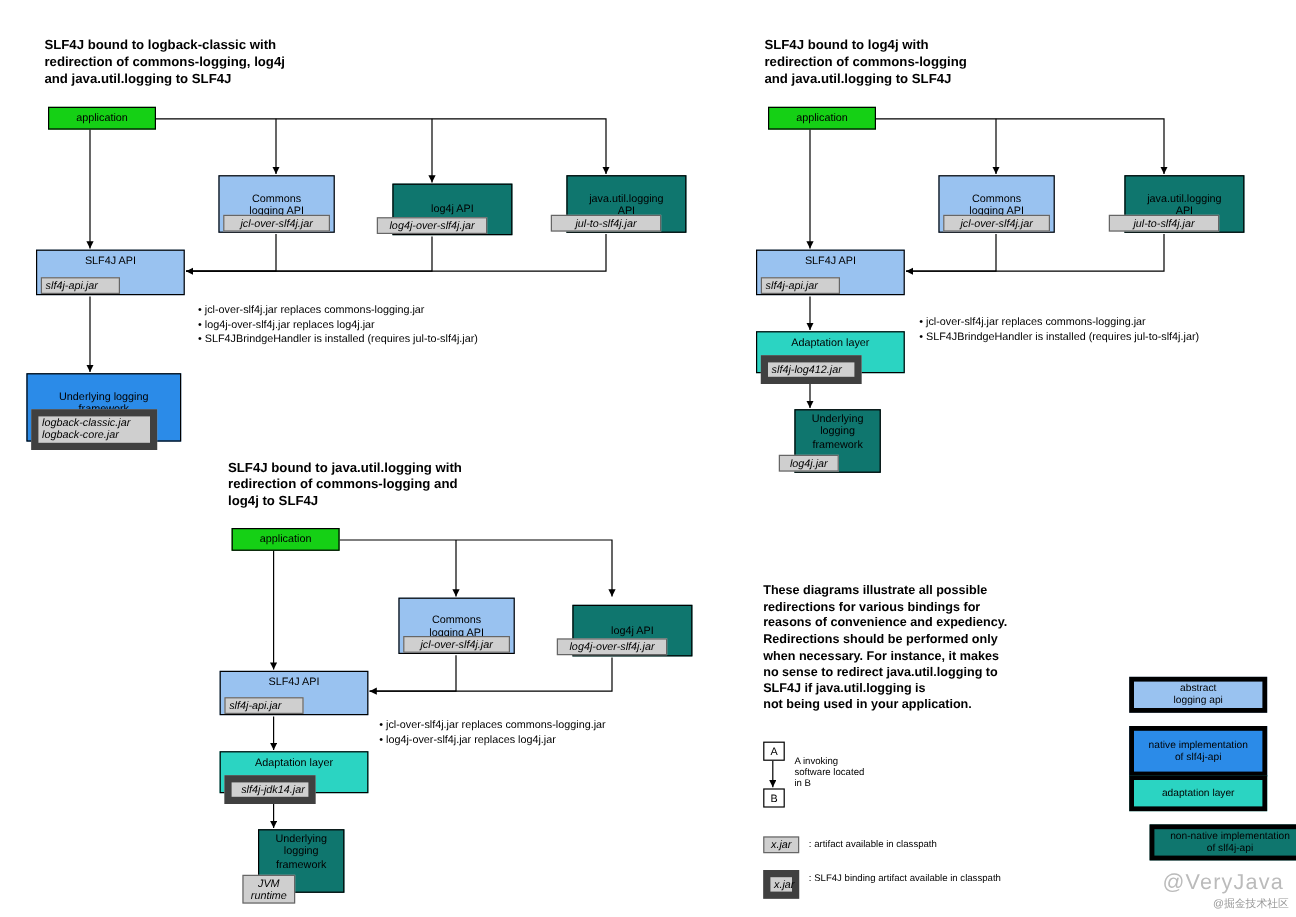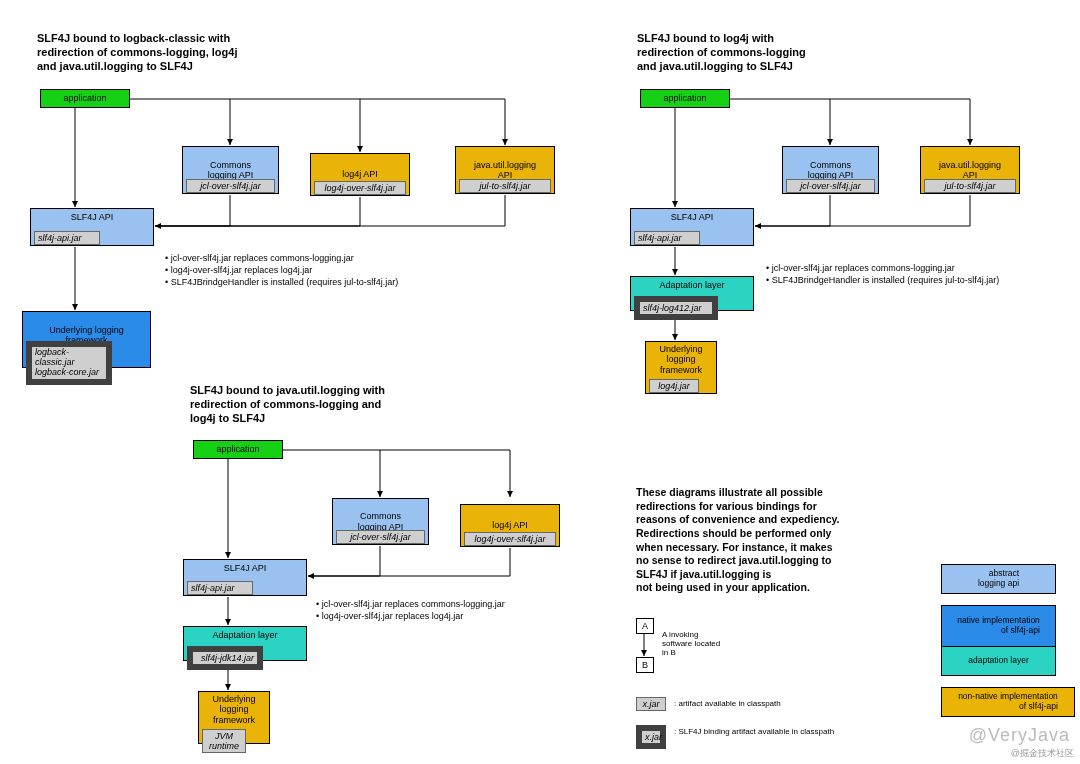--- a/index.html
+++ b/index.html
@@ -3,27 +3,27 @@
 <meta charset="utf-8">
 <style>
 * { margin:0; padding:0; box-sizing:border-box; }
 body { font-family:Arial,Helvetica,sans-serif; background:#fff; width:1080px; height:764px; position:relative; font-size:9px; color:#000; }
 .title { font-weight:bold; font-size:11px; line-height:1.25; position:absolute; }
 .box { position:absolute; border:1px solid #000; text-align:center; display:flex; flex-direction:column; justify-content:center; align-items:center; line-height:1.15; }
 .green { background:#15d015; }
 .blue { background:#99c2f0; }
 .dkblue { background:#2b8be8; color:#000; }
 .cyan { background:#2bd4c2; }
-.ltgrey { background:#eab308; }
+.ltgrey { background:#0f766e;margin-left:17px; }
 .jar { position:absolute; background:#cfcfcf; border:1px solid #666; font-style:italic; font-size:9px; padding:1px 3px; text-align:center; }
 .jar.red { border:6px solid #404040; }
 .bullets { position:absolute; font-size:9px; line-height:1.35; }
 .desc { position:absolute; font-size:10.5px; font-weight:bold; line-height:1.3; }
 svg.conn { position:absolute; top:0; left:0; width:1080px; height:764px; pointer-events:none; }
-.legend-box { position:absolute; border:1px solid #000000; text-align:right; font-size:8.5px; display:flex; align-items:center; justify-content:center; line-height:1.15; padding:5px; }
+.legend-box { position:absolute; border:4px solid #000000; text-align:center; font-size:8.5px; display:flex; align-items:center; justify-content:center; line-height:1.15; padding:5px; }
 .legend-text { position:absolute; font-size:8px; }
 .wm { position:absolute; right:10px; bottom:18px; color:#bbb; font-size:18px; letter-spacing:1px;margin-top:43px; }
 .wm2 { position:absolute; right:6px; bottom:4px; color:#999; font-size:9px; }
 </style>
 </head>
 <body>
 
 <svg class="conn">
 <defs>
       <marker id="ah" markerWidth="8" markerHeight="8" refX="6" refY="3" orient="auto">
@@ -83,21 +83,21 @@
 <div class="jar" style="left:34px; top:231px; width:66px; text-align:left">slf4j-api.jar</div>
 <div class="bullets" style="left:165px; top:252px">
   <div>• jcl-over-slf4j.jar replaces commons-logging.jar</div>
   <div>• log4j-over-slf4j.jar replaces log4j.jar</div>
   <div>• SLF4JBrindgeHandler is installed (requires jul-to-slf4j.jar)</div>
 </div>
 <div class="box dkblue" style="left:22px; top:311px; width:129px; height:57px; justify-content:flex-start; padding-top:13px">
     <span style="white-space:pre-line">Underlying logging
 framework</span>
   </div>
-<div class="jar red" style="left:26px; top:341px; width:86px; text-align:left; white-space:pre-line; line-height:1.1">logback-classic.jar
+<div class="jar red" style="left:26px; top:341px; width:105px; text-align:left; white-space:pre-line; line-height:1.1">logback-classic.jar
 logback-core.jar</div>
 
 <div class="title" style="left:190px; top:384px; white-space:pre-line">SLF4J bound to java.util.logging with
 redirection of commons-logging and
 log4j to SLF4J</div>
 <div class="box green" style="left:193px; top:440px; width:90px; height:19px">application</div>
 <div class="box blue" style="left:332px; top:498px; width:97px; height:47px">
     <span style="white-space:pre-line">Commons
 logging API</span>
   </div>

